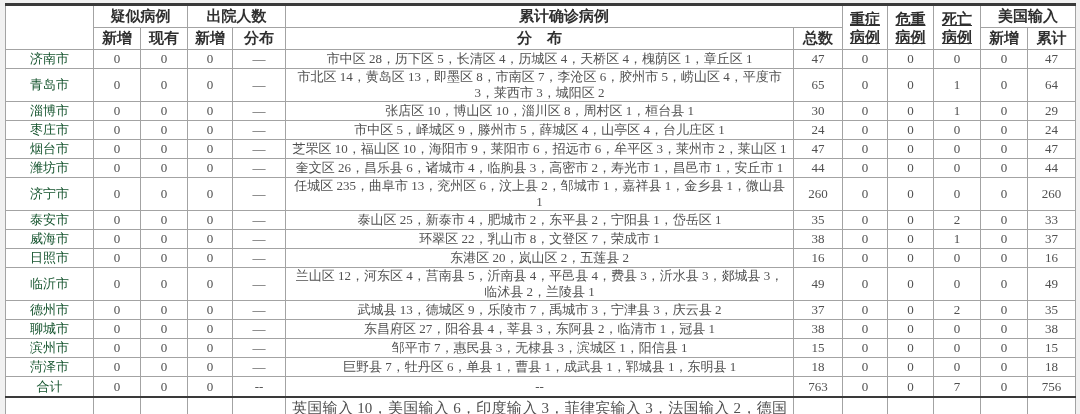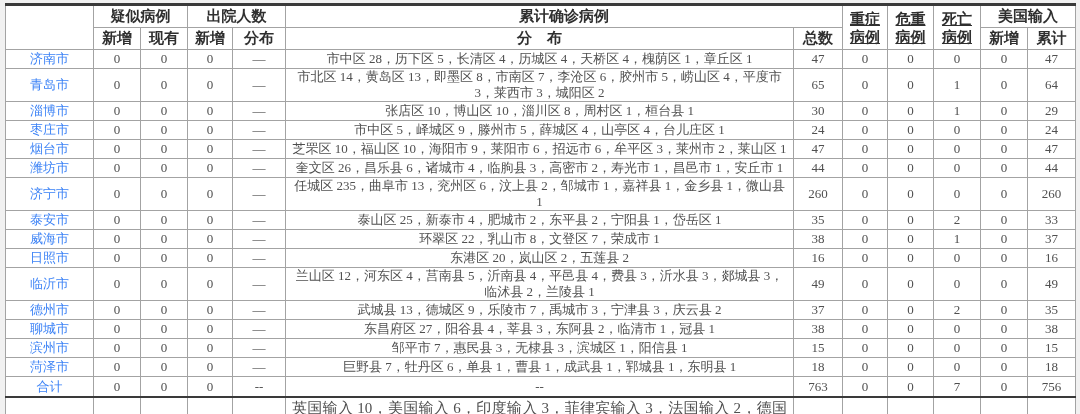--- a/index.html
+++ b/index.html
@@ -42,21 +42,21 @@
     line-height:18px;
     padding:0;
     text-decoration:underline;
   }
   tbody td {
     font-size:13px;
     color:#4f4f4f;
     height:18px;
     line-height:16px;
   }
-  tbody td.city { color:#3b82f6; }
+  tbody td.city { color:#14532d; }
   tbody td.dist {
     text-align:center;
     padding-left:6px;
     padding-right:6px;
   }
   tbody td.dist.center { text-align:center; }
   tr.total td { height:19px; }
   tr.import td {
     border-top:2px solid #3a3a3a;
     font-size:16px;

